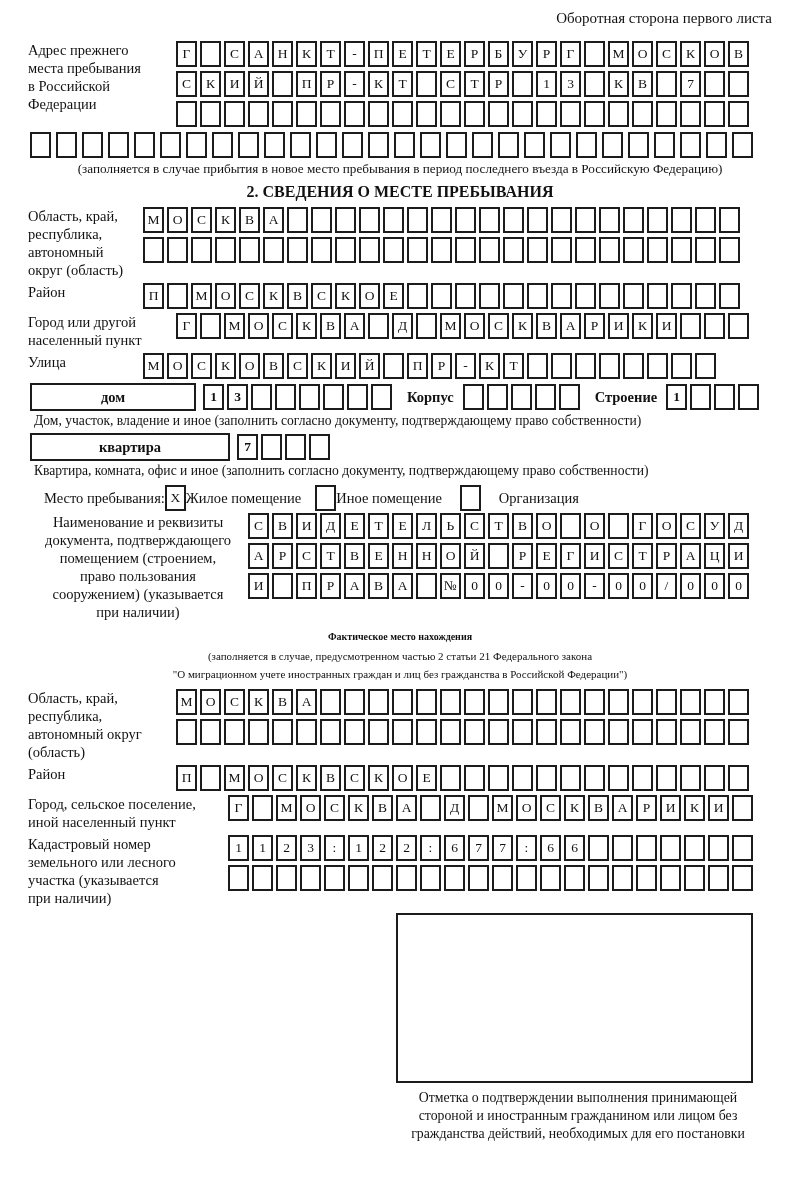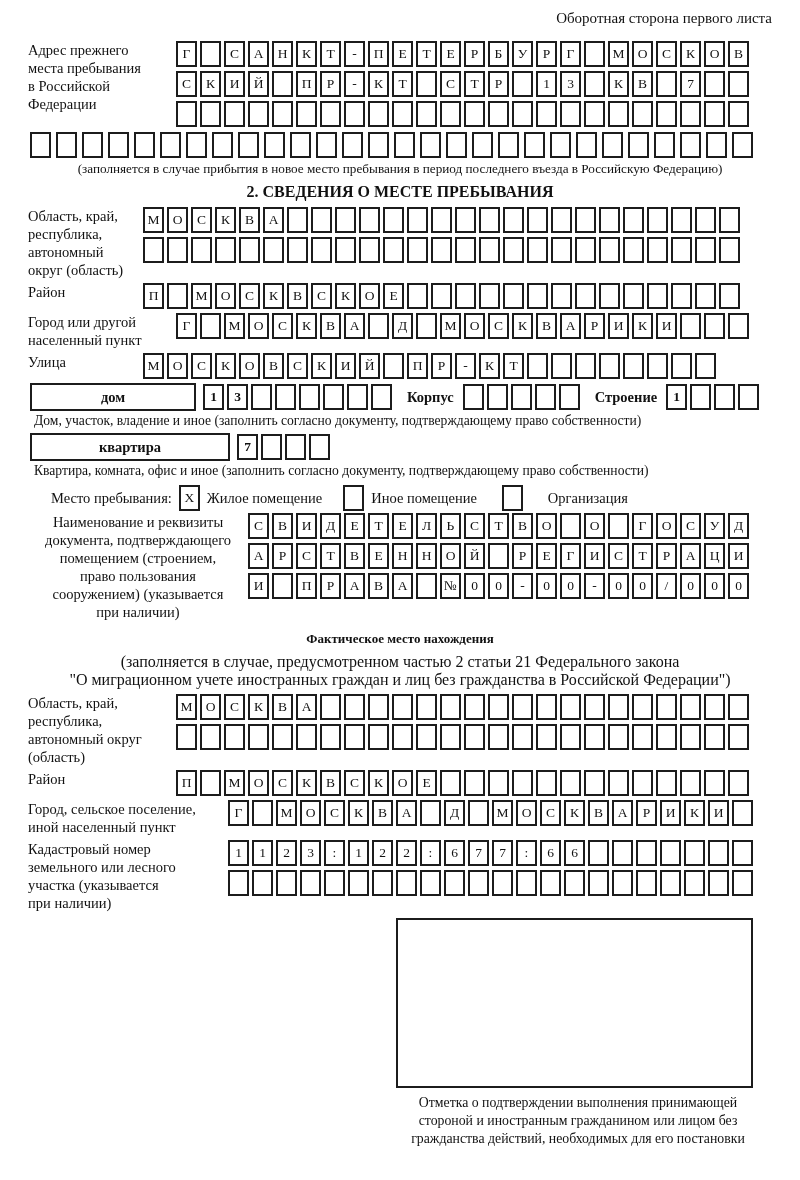--- a/index.html
+++ b/index.html
@@ -30,25 +30,25 @@
   .fullrow .cell{width:21px;}
   .caption{font-size:13.2px;text-align:center;margin:1px 0 4px 0;}
   .caption-left{font-size:13.6px;text-align:left;margin:2px 0 4px 6px;}
   .sec-title{font-size:16px;font-weight:bold;text-align:center;margin:6px 0 6px 0;}
   .widebox{
     flex:none;border:2px solid #1c1c1c;height:28px;box-sizing:border-box;
     display:flex;align-items:center;justify-content:center;font-size:14.5px;background:#fff;
   }
   .housing-row{display:flex;align-items:center;gap:7px;margin:2px 0 2px 2px;font-weight:bold;}
   .inline-label{font-size:14.5px;margin:0 2px 0 8px;white-space:nowrap;}
-  .mesto-row{display:flex;align-items:center;gap:7px;margin:6px 0 2px 23px;font-size:14.5px;}
+  .mesto-row{display:flex;align-items:center;gap:0;margin:6px 0 2px 16px;font-size:14.5px;}
   .mesto-row .opt{white-space:nowrap;}
   .mesto-note{font-size:13.2px;margin:2px 0 6px 240px;}
-  .fact-title{font-size:13px;font-weight:bold;text-align:center;margin:10px 0 6px 0;}
-  .fact-cap{font-size:16px;text-align:center;line-height:17.5px;}
+  .fact-title{font-size:10px;font-weight:bold;text-align:center;margin:10px 0 6px 0;}
+  .fact-cap{font-size:11px;text-align:center;line-height:17.5px;}
   .fact-caps{margin-bottom:6px;}
   .stamp-wrap{margin-top:6px;}
   .stamp-box{
     margin-left:368px;width:357px;height:170px;
     border:2px solid #1c1c1c;box-sizing:border-box;background:#fff;
   }
   .stamp-caption{
     margin:6px 0 0 340px;width:420px;
     font-size:13.8px;line-height:18px;text-align:center;
   }

